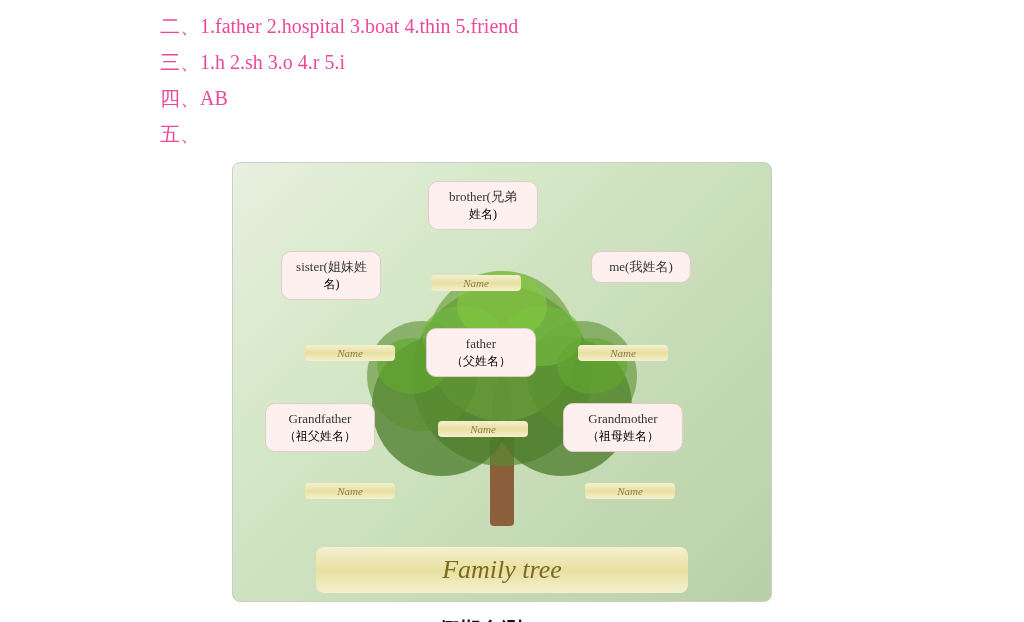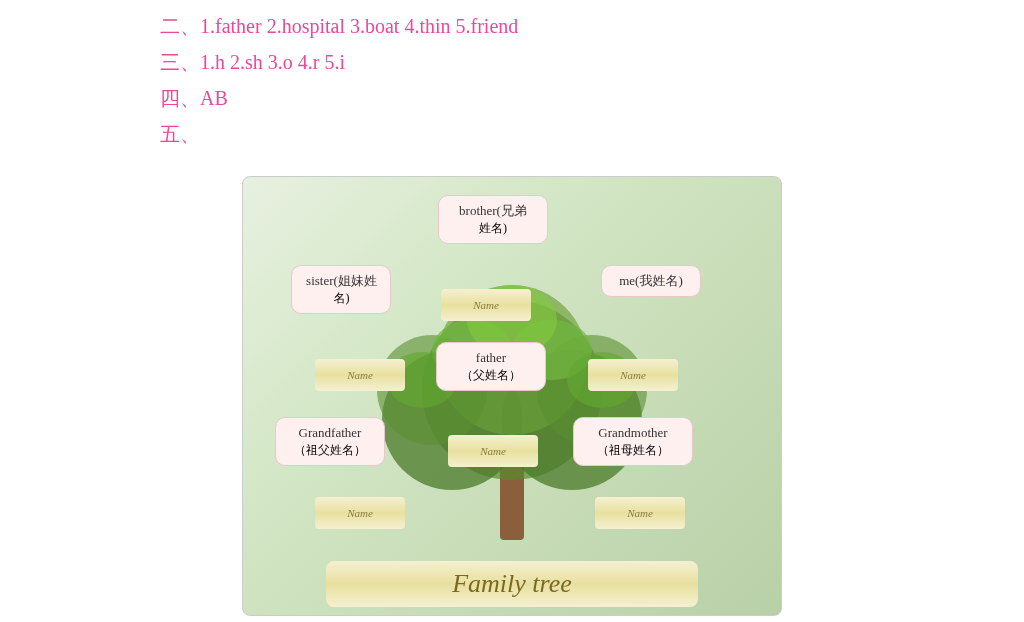--- a/index.html
+++ b/index.html
@@ -18,22 +18,22 @@
     }
 
     .line {
       line-height: 1.8;
       font-size: 20px;
       color: #ec4899;
     }
 
     .family-tree-container {
       display: flex;
-      justify-content: center;
-      margin: 24px auto;
+      justify-content: flex-start;
+      margin: 10px auto;
       width: 560px;
     }
 
     .family-tree-box {
       background: linear-gradient(135deg, #e8f0e0 0%, #d5e8c8 30%, #c8ddb8 60%, #b8d0a8 100%);
       border: 1px solid #ccc;
       border-radius: 8px;
       width: 540px;
       height: 440px;
       position: relative;
@@ -60,21 +60,21 @@
     }
 
     
     .ribbon {
       position: absolute;
       background: linear-gradient(to bottom, #f5f0d0, #e8e0a0, #f5f0d0);
       border-radius: 4px;
       font-size: 11px;
       color: #8a7a40;
       font-style: italic;
-      padding: 10px 14px;
+      padding: 2px 14px;
       text-align: center;
       font-family: Georgia, serif;
     }
 
     
     .bottom-banner {
       position: absolute;
       bottom: 8px;
       left: 50%;
       transform: translateX(-50%);

